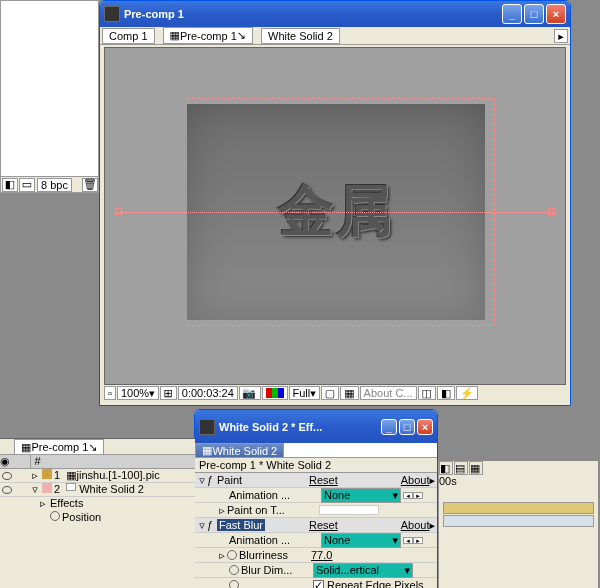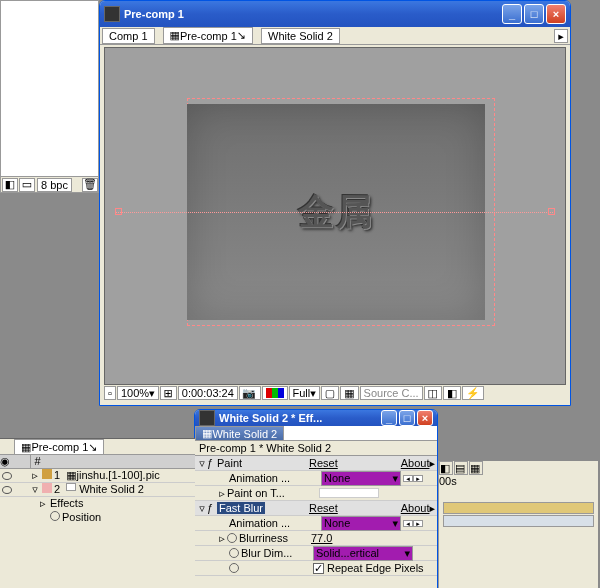--- a/index.html
+++ b/index.html
@@ -23,21 +23,21 @@
 .win-min { background: linear-gradient(#7ba4e8, #3b6fd0); }
 .win-max { background: linear-gradient(#7ba4e8, #3b6fd0); }
 .win-close { background: linear-gradient(#f08070, #d04020); }
 
 .tabs-row { height: 18px; display: flex; align-items: center; background: #ece9d8; border-bottom: 1px solid #999; padding: 0 2px; }
 .tab-btn { padding: 1px 6px; border: 1px solid #999; background: #fff; margin-right: 8px; display: flex; align-items: center; }
 .tab-arrow { margin-left: auto; width: 14px; height: 14px; border: 1px solid #999; background: #fff; text-align: center; }
 
 .viewport { position: absolute; top: 46px; left: 4px; right: 4px; bottom: 20px; background: #a0a0a0; border: 1px solid #666; }
 .comp-area { position: absolute; top: 56px; left: 82px; width: 298px; height: 216px; background: linear-gradient(#6e6e6e, #8a8a8a); display: flex; align-items: center; justify-content: center; box-shadow: inset 0 0 40px rgba(0,0,0,0.2); }
-.metal-text { font-size: 36px; font-weight: bold; color: #555; text-shadow: 1px 1px 0 #888, -1px -1px 0 #333, 2px 2px 3px #222; letter-spacing: 2px; font-family: Liberation Mono, monospace; }
+.metal-text { font-size: 56px; font-weight: bold; color: #555; text-shadow: 1px 1px 0 #888, -1px -1px 0 #333, 2px 2px 3px #222; letter-spacing: 2px; font-family: Liberation Mono, monospace; }
 .guide-h { position: absolute; top: 164px; left: 10px; right: 10px; border-top: 1px dotted #f99; }
 .handle { position: absolute; width: 7px; height: 7px; border: 1px solid #f88; }
 .h1 { top: 160px; left: 10px; } .h2 { top: 160px; right: 10px; }
 .bounds { position: absolute; top: 50px; left: 82px; width: 308px; height: 228px; border: 1px dashed #f88; }
 
 .preview-bottom { position: absolute; bottom: 4px; left: 4px; right: 4px; height: 16px; background: #ece9d8; display: flex; align-items: center; }
 .pbv-item { border: 1px solid #999; padding: 0 3px; margin-right: 1px; background: #fff; display: flex; align-items: center; height: 14px; }
 .color-sw { width: 6px; height: 10px; display: inline-block; }
 
 
@@ -48,21 +48,21 @@
 .eff-breadcrumb { padding: 1px 4px; color: #000; background: #ece9d8; border-bottom: 1px solid #999; }
 .eff-body { background: #ece9d8; }
 .eff-row { display: flex; align-items: center; height: 15px; padding: 0 2px; border-bottom: 1px solid #ccc; }
 .eff-toggle { width: 10px; text-align: center; }
 .eff-fx { width: 10px; }
 .eff-name { flex: 0 0 92px; }
 .eff-name.noline { text-decoration: none; }
 .eff-val { flex: 0 0 90px; text-decoration: underline; color: #000; }
 .eff-about { margin-left: auto; text-decoration: underline; }
 .eff-header { background: #e0e0e0; }
-.eff-dropdown { border: 1px solid #999; padding: 0 2px; width: 80px; background: #a21caf; display: flex; }
+.eff-dropdown { border: 1px solid #999; padding: 0 2px; width: 80px; background: #14b8a6; display: flex; }
 .eff-spin { display: flex; margin-left: 2px; }
 .spin-btn { width: 10px; height: 7px; border: 1px solid #999; font-size: 7px; text-align: center; line-height: 5px; background: #fff; }
 .inverted { background: #2a4a80; color: #fff; padding: 0 2px; }
 .checkbox { width: 11px; height: 11px; border: 1px solid #666; display: inline-flex; align-items: center; justify-content: center; background: #fff; margin-right: 3px; }
 
 
 .timeline-win { position: absolute; top: 438px; left: 0; width: 195px; height: 150px; background: #ece9d8; border-top: 1px solid #666; }
 .tl-title { padding: 2px 4px; }
 .tl-tabs { height: 16px; display: flex; border-bottom: 1px solid #999; padding-left: 14px; }
 .tl-tab { padding: 0 6px; border: 1px solid #999; background: #fff; display: flex; align-items: center; border-bottom: none; }
@@ -135,30 +135,30 @@
     <div class="pbv-item">📷</div>
     <div class="pbv-item">
       <span class="color-sw" style="background:#d00"></span>
         <span class="color-sw" style="background:#0b0"></span>
         <span class="color-sw" style="background:#00d"></span>
     </div>
     <div class="pbv-item"><span>Full</span> ▾</div>
     <div class="pbv-item">▢</div>
     <div class="pbv-item">▦</div>
     <div class="pbv-item" style="color:#888">
-        <span>Source C...</span>
+        <span>About C...</span>
       </div>
     <div class="pbv-item">◫</div>
     <div class="pbv-item">◧</div>
     <div class="pbv-item">⚡</div>
   </div>
 </div>
 
 <div class="effects-win">
-  <div class="titlebar" style="height:16px">
+  <div class="titlebar" style="height:33px">
     <div class="title-icon"></div>
     <div class="title-text">White Solid 2 * Eff...</div>
     <div class="win-btns">
       <div class="win-btn win-min" style="width:16px;height:16px">_</div>
       <div class="win-btn win-max" style="width:16px;height:16px">□</div>
       <div class="win-btn win-close" style="width:16px;height:16px">×</div>
     </div>
   </div>
   <div class="eff-tabs">
     <div class="eff-tab active">▦ <span>White Solid 2</span></div>

